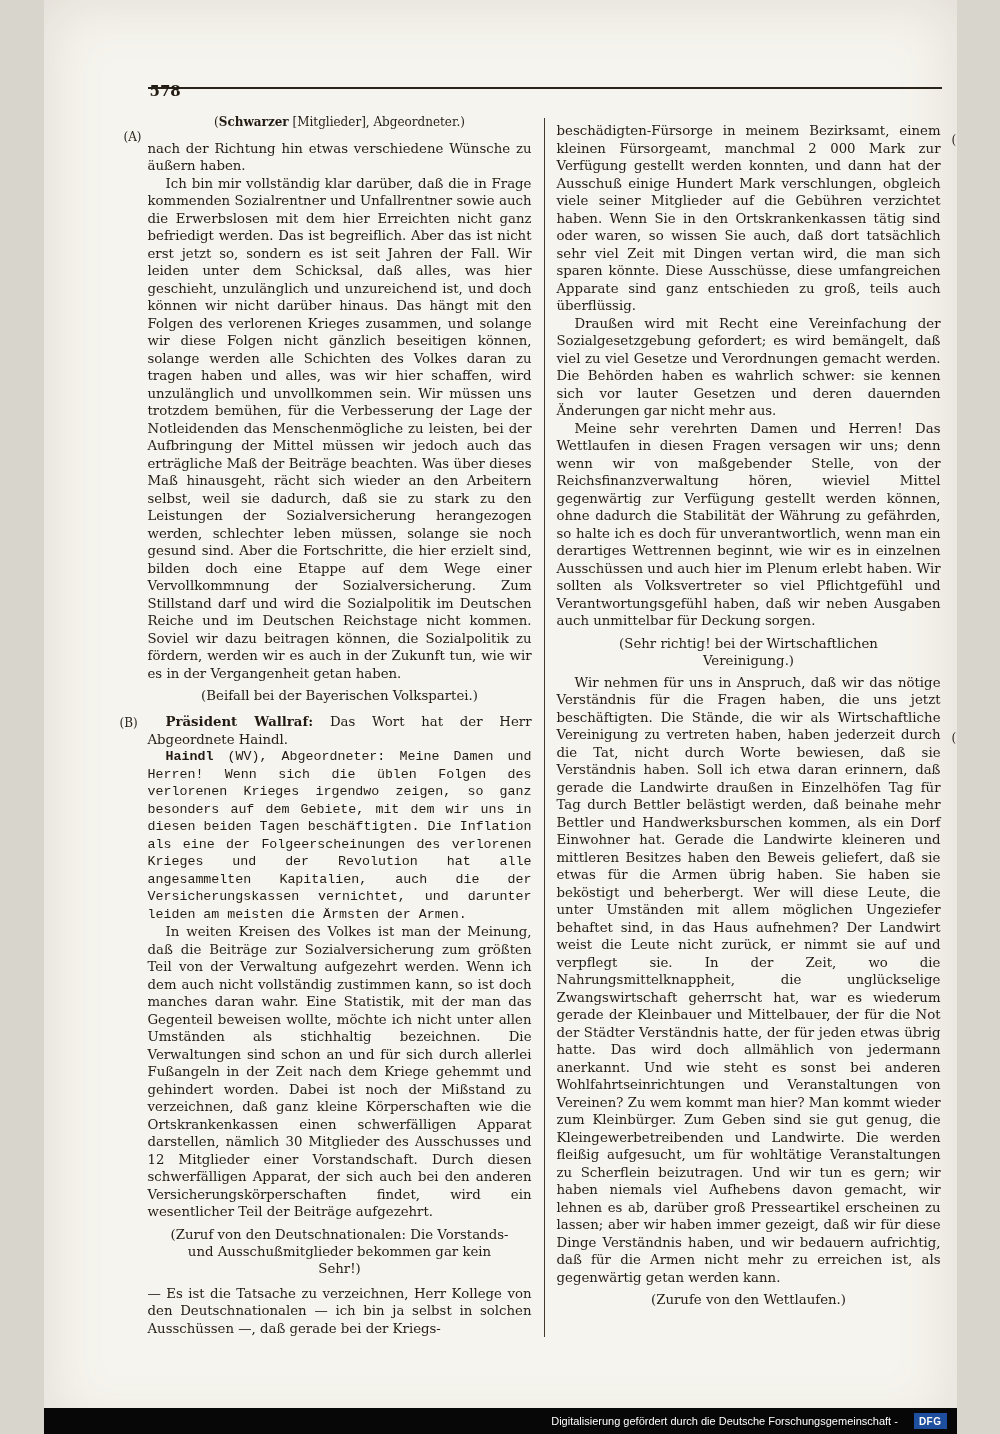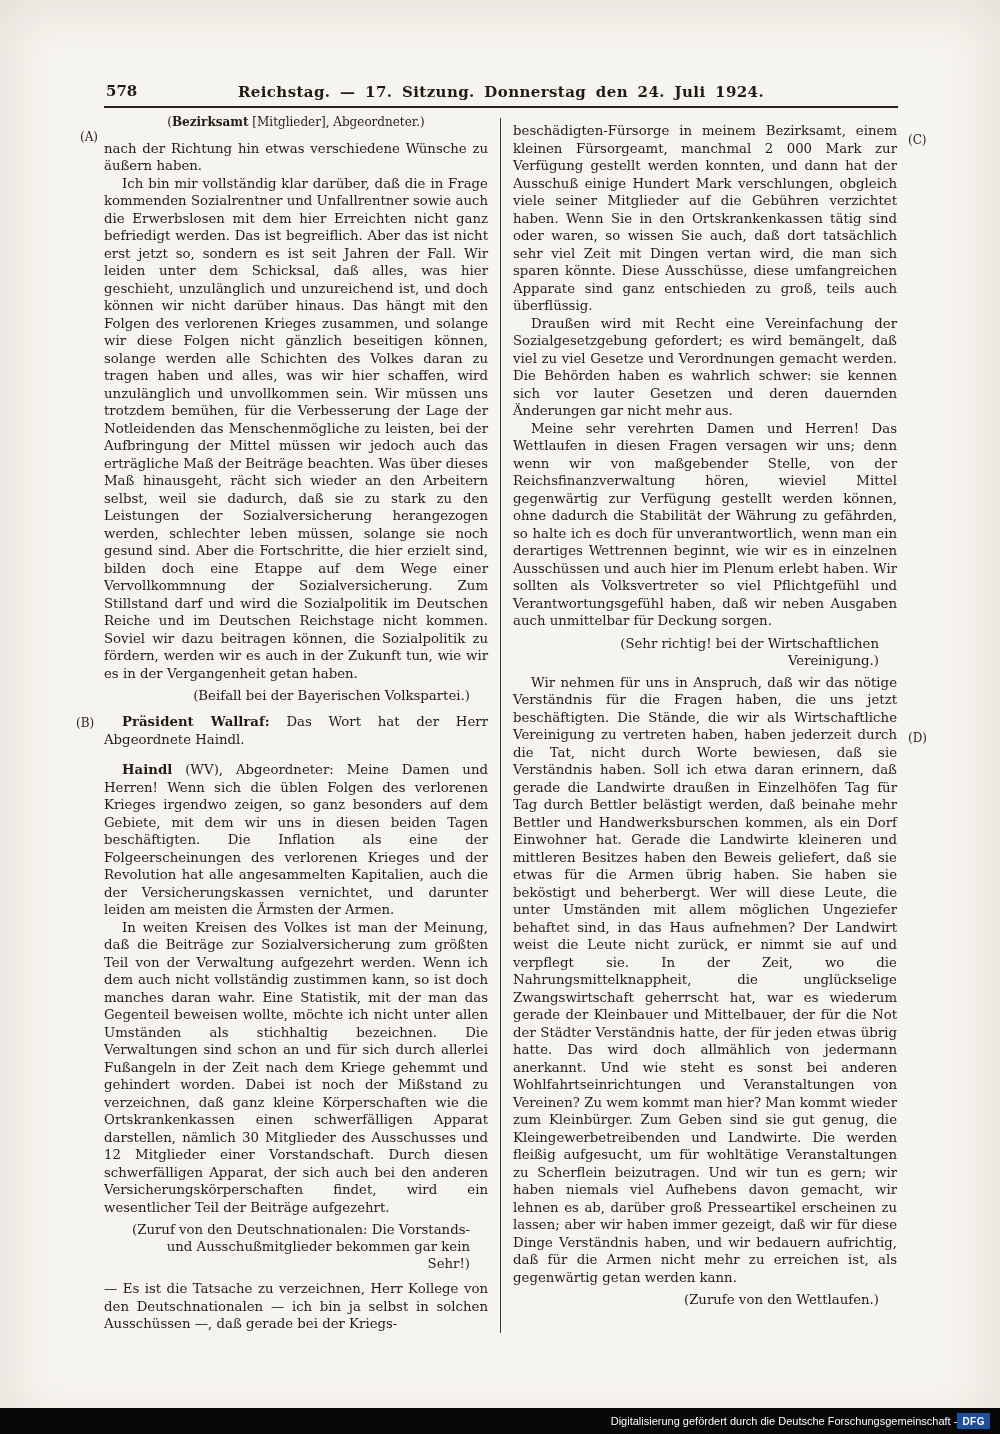--- a/index.html
+++ b/index.html
@@ -1,18 +1,18 @@
 <!DOCTYPE html>
 <html><head>
 <meta charset="utf-8">
 <style>
   html, body { margin: 0; padding: 0; background: #d8d5cd; }
   .page {
     position: relative;
-    width: 1000px;
+    width: 913px;
     height: 1434px;
     margin: 0 auto;
     background: #f6f4ee;
     box-shadow: inset 0 0 60px rgba(120,110,95,0.18);
     font-family: "DejaVu Serif", serif;
     color: #221b13;
     overflow: hidden;
   }
 
   
@@ -53,26 +53,26 @@
   p { margin: 0; text-indent: 18px; }
   p.noindent { text-indent: 0; margin-top: 8px; }
   .cont-note {
     font-size: 12px;
     text-align: center;
     text-indent: 0;
     margin: 0 0 7px 0;
   }
   .stage {
     text-indent: 0;
-    text-align: right;
+    text-align: center;
     margin: 5px 18px 5px 18px;
     line-height: 17px;
   }
   .speech-president { margin-top: 9px; }
-  .speech-haindl { margin-top: 13px; }
+  .speech-haindl { margin-top: 0; font-family: Liberation Mono, monospace; }
   .b { font-weight: bold; }
 
   
   .marker {
     position: absolute;
     font-size: 12px;
     color: #2a241b;
     font-family: "DejaVu Serif", serif;
   }
   .marker-a { left: 80px;  top: 130px; }
@@ -82,21 +82,21 @@
 
   
   .footer-bar {
     position: absolute;
     left: 0; right: 0; bottom: 0;
     height: 26px;
     background: #070707;
     display: flex;
     justify-content: flex-end;
     align-items: center;
-    gap: 0;
+    gap: 16px;
     padding-right: 10px;
     font-family: "Liberation Sans", sans-serif;
     font-size: 11px;
     color: #ffffff;
   }
   .dfg-logo {
     display: inline-flex;
     align-items: center;
     justify-content: center;
     background: #1d4f9e;
@@ -108,32 +108,31 @@
     letter-spacing: 0.5px;
   }
 </style>
 </head>
 <body>
 
 <div class="page">
 
   <div class="header">
     <span class="page-num">578</span>
-    <span class="header-title">Reichstag. — 17. Sitzung. Donnerstag den 24. Juli 1924.</span>
   </div>
 
   <span class="marker marker-a">(A)</span>
   <span class="marker marker-b">(B)</span>
   <span class="marker marker-c">(C)</span>
   <span class="marker marker-d">(D)</span>
 
   <div class="columns">
 
     <div class="col">
-      <div class="cont-note"><span>(</span><span class="b">Bezirksamt</span><span> [Mitglieder], Abgeordneter.)</span></div>
+      <div class="cont-note"><span>(</span><span class="b">Schwarzer</span><span> [Mitglieder], Abgeordneter.)</span></div>
 
       <p class="noindent">nach der Richtung hin etwas verschiedene Wünsche zu äußern haben.</p>
       <p>Ich bin mir vollständig klar darüber, daß die in Frage kommenden Sozialrentner und Unfallrentner sowie auch die Erwerbslosen mit dem hier Erreichten nicht ganz befriedigt werden. Das ist begreiflich. Aber das ist nicht erst jetzt so, sondern es ist seit Jahren der Fall. Wir leiden unter dem Schicksal, daß alles, was hier geschieht, unzulänglich und unzureichend ist, und doch können wir nicht darüber hinaus. Das hängt mit den Folgen des verlorenen Krieges zusammen, und solange wir diese Folgen nicht gänzlich beseitigen können, solange werden alle Schichten des Volkes daran zu tragen haben und alles, was wir hier schaffen, wird unzulänglich und unvollkommen sein. Wir müssen uns trotzdem bemühen, für die Verbesserung der Lage der Notleidenden das Menschenmögliche zu leisten, bei der Aufbringung der Mittel müssen wir jedoch auch das erträgliche Maß der Beiträge beachten. Was über dieses Maß hinausgeht, rächt sich wieder an den Arbeitern selbst, weil sie dadurch, daß sie zu stark zu den Leistungen der Sozialversicherung herangezogen werden, schlechter leben müssen, solange sie noch gesund sind. Aber die Fortschritte, die hier erzielt sind, bilden doch eine Etappe auf dem Wege einer Vervollkommnung der Sozialversicherung. Zum Stillstand darf und wird die Sozialpolitik im Deutschen Reiche und im Deutschen Reichstage nicht kommen. Soviel wir dazu beitragen können, die Sozialpolitik zu fördern, werden wir es auch in der Zukunft tun, wie wir es in der Vergangenheit getan haben.</p>
 
       <p class="stage">(Beifall bei der Bayerischen Volkspartei.)</p>
 
       <p class="speech-president"><span class="b">Präsident Wallraf:</span> <span>Das Wort hat der Herr Abgeordnete Haindl.</span></p>
 
       <p class="speech-haindl"><span class="b">Haindl</span> <span>(WV), Abgeordneter:</span> <span>Meine Damen und Herren! Wenn sich die üblen Folgen des verlorenen Krieges irgendwo zeigen, so ganz besonders auf dem Gebiete, mit dem wir uns in diesen beiden Tagen beschäftigten. Die Inflation als eine der Folgeerscheinungen des verlorenen Krieges und der Revolution hat alle angesammelten Kapitalien, auch die der Versicherungskassen vernichtet, und darunter leiden am meisten die Ärmsten der Armen.</span></p>
 

